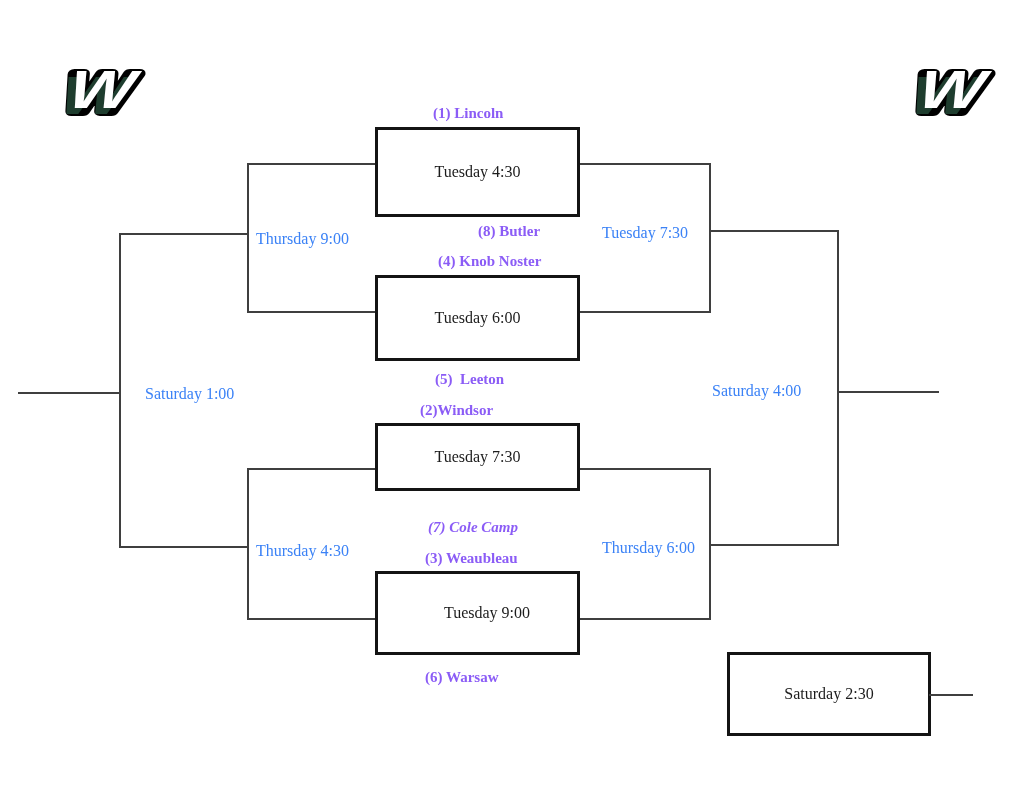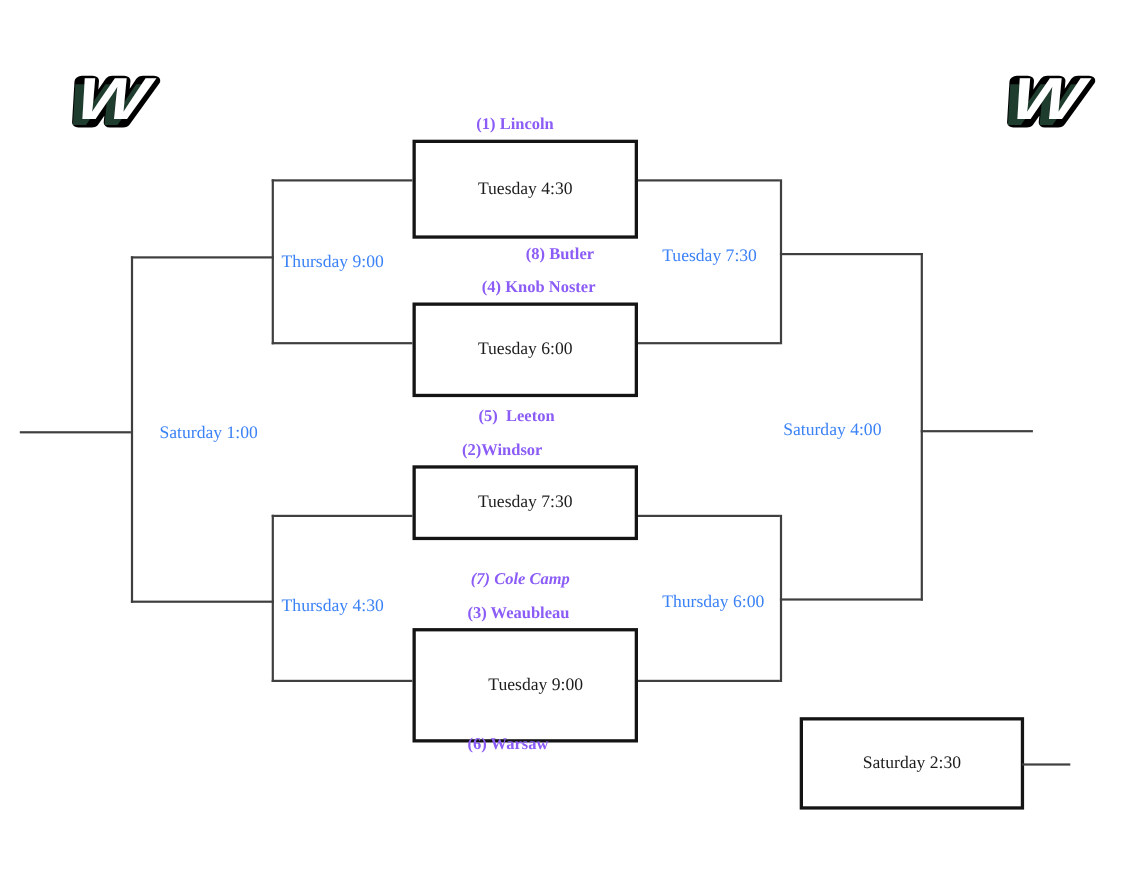--- a/index.html
+++ b/index.html
@@ -72,21 +72,21 @@
 
   <div class="gbox" style="left:375px; top:127px; width:205px; height:90px;">
     <span class="gtime">Tuesday 4:30</span>
   </div>
   <div class="gbox" style="left:375px; top:275px; width:205px; height:86px;">
     <span class="gtime">Tuesday 6:00</span>
   </div>
   <div class="gbox" style="left:375px; top:423px; width:205px; height:68px;">
     <span class="gtime">Tuesday 7:30</span>
   </div>
-  <div class="gbox" style="left:375px; top:571px; width:205px; height:104px;padding-left:19px;">
+  <div class="gbox" style="left:375px; top:571px; width:205px; height:84px;padding-left:19px;">
     <span class="gtime">Tuesday 9:00</span>
   </div>
 
   <div class="gbox" style="left:727px; top:652px; width:204px; height:84px;">
     <span class="gtime">Saturday 2:30</span>
   </div>
 
   <div class="team" style="left:433px; top:105px;">(1) Lincoln</div>
   <div class="team" style="left:438px; top:223px;margin-left:40px;">(8) Butler</div>
   <div class="team" style="left:438px; top:253px;">(4) Knob Noster</div>

